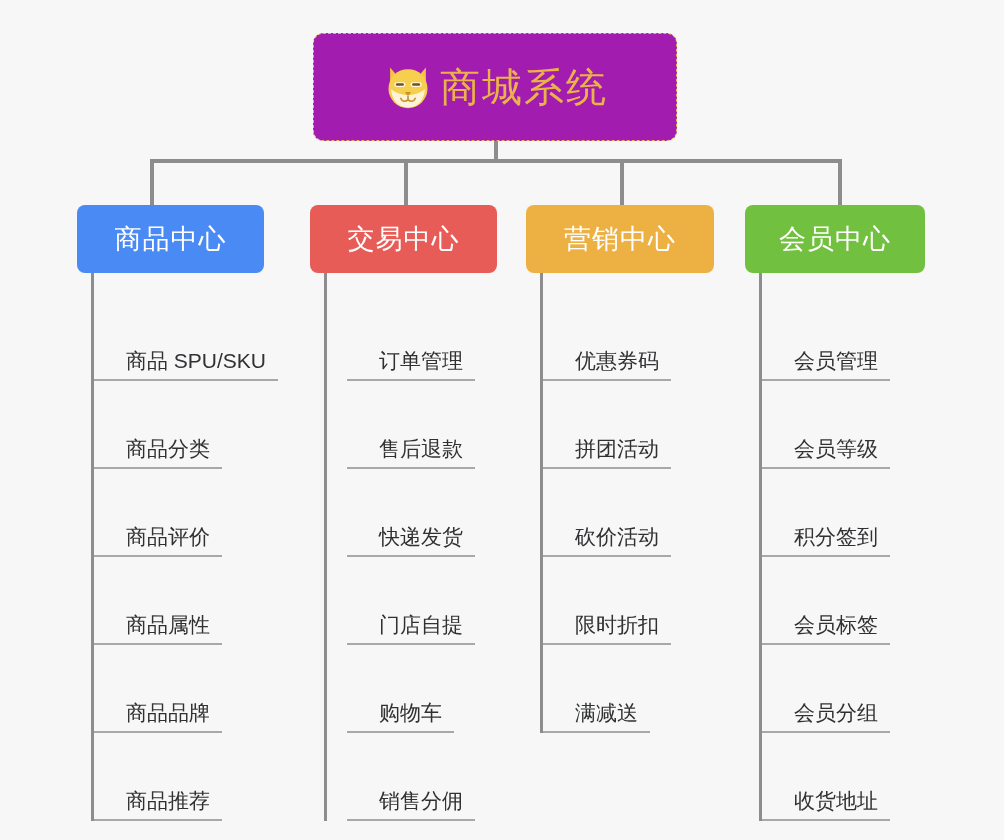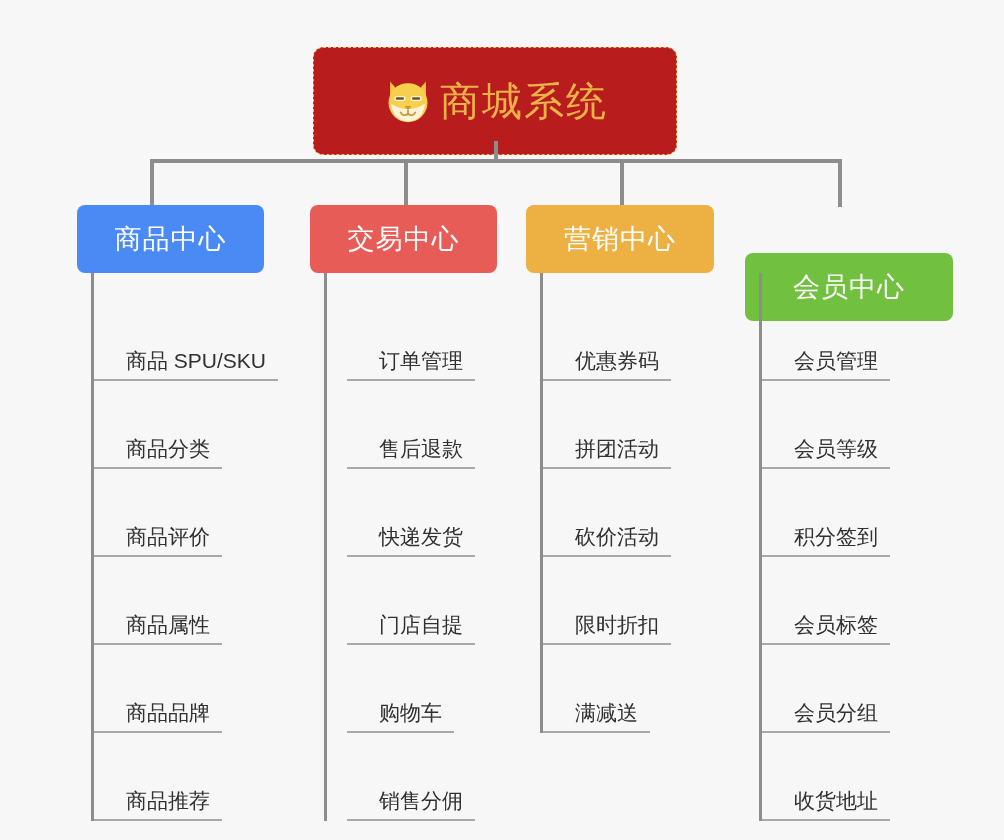--- a/index.html
+++ b/index.html
@@ -18,25 +18,25 @@
   #mindmap {
     position: relative;
     width: 1004px;
     height: 840px;
   }
 
   
   .root-node {
     position: absolute;
     left: 313px;
-    top: 47px;
+    top: 33px;
     width: 364px;
     height: 108px;
     box-sizing: border-box;
-    background: #b91c1c;
+    background: #a21caf;
     border: 1px dashed #e7b45a;
     border-radius: 10px;
     display: flex;
     align-items: center;
     justify-content: center;
     gap: 6px;
   }
   .root-emoji {
     width: 52px;
     height: 52px;
@@ -95,21 +95,21 @@
     align-items: center;
     justify-content: center;
     color: #ffffff;
     font-size: 27px;
     letter-spacing: 1px;
     box-sizing: border-box;
   }
   .col-0 .cat-header { width: 187px; }
   .col-1 .cat-header { width: 187px; }
   .col-2 .cat-header { width: 188px; }
-  .col-3 .cat-header { width: 208px; margin-top: 48px; }
+  .col-3 .cat-header { width: 180px; }
 
   
   .spine-stub {
     position: absolute;
     top: 68px;
     left: 14px;
     width: 3px;
     height: 22px;
     background: #8d8d8d;
   }

